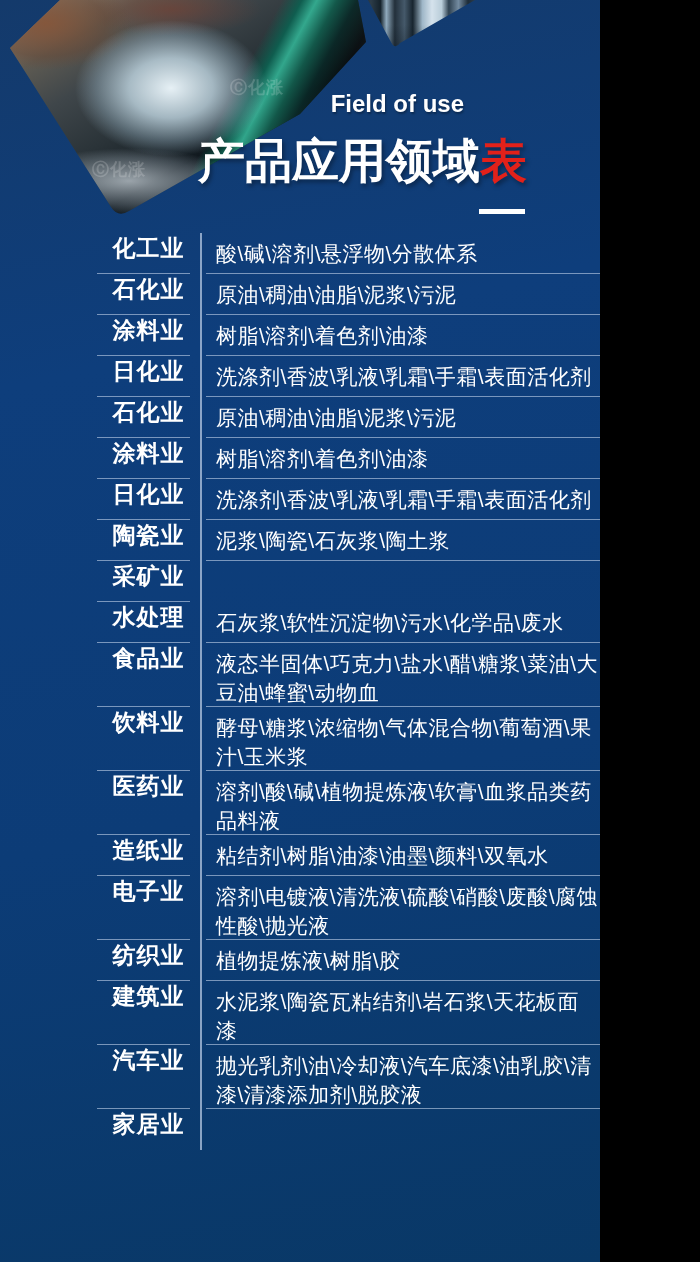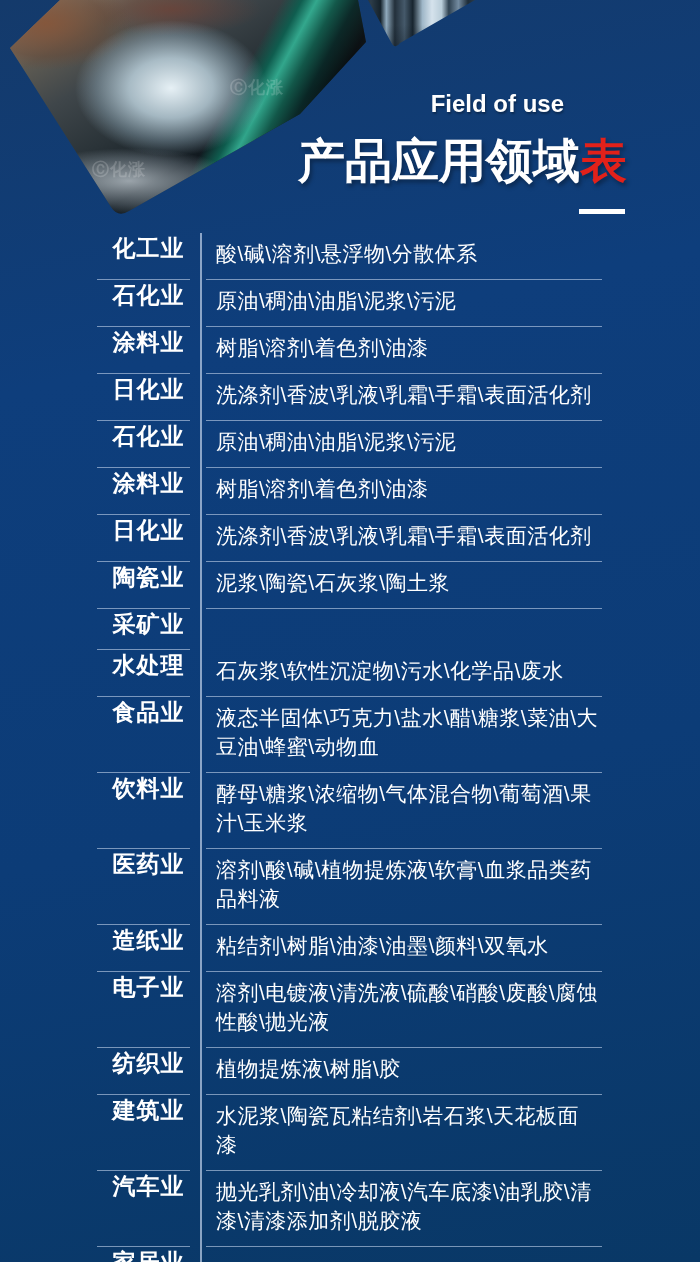--- a/index.html
+++ b/index.html
@@ -1,17 +1,17 @@
 <!DOCTYPE html>
 <html><head>
 <meta charset="utf-8">
 <style>
   html,body{margin:0;padding:0;background:#000;}
   #canvas{
-    position:relative;width:700px;height:1262px;overflow:hidden;
+    position:relative;width:600px;height:1262px;overflow:hidden;
     font-family:"Liberation Sans",sans-serif;
     background:linear-gradient(168deg,#143a6b 0%,#0e3e7c 28%,#0c3c77 62%,#093866 100%);
   }
   
   .photo{position:absolute;top:0;}
   .photo1{
     left:0;width:380px;height:232px;
     clip-path:path("M60,0 L10,48 L111,207 Q118,218 129,211 L300,114 L366,42 L358,0 Z");
     background:
       radial-gradient(ellipse 120px 85px at 45% 38%, rgba(240,250,255,0.95) 0%, rgba(205,228,240,0.75) 35%, rgba(170,200,218,0.35) 62%, rgba(170,200,218,0) 80%),
@@ -46,21 +46,21 @@
   
   .table{position:absolute;left:97px;top:233px;width:505px;}
   .vline{position:absolute;left:103px;top:0;bottom:0;width:2px;background:rgba(182,200,226,0.75);}
   .row{display:flex;min-height:41px;}
   .cat{
     width:103px;flex:none;display:flex;align-items:flex-start;justify-content:center;
     position:relative;color:#ffffff;font-weight:700;font-size:23px;letter-spacing:1px;
   }
   .cat::after{content:"";position:absolute;left:0;right:10px;bottom:0;height:1.5px;background:rgba(182,200,226,0.65);}
   .desc{
-    flex:1;margin-left:2px;padding:6px 2px 12px 14px;box-sizing:border-box;
+    flex:1;margin-left:2px;padding:6px 2px 0 14px;box-sizing:border-box;
     display:flex;align-items:flex-start;position:relative;
     color:#ffffff;font-size:21px;line-height:29px;letter-spacing:0.5px;
   }
   .desc::after{content:"";position:absolute;left:4px;right:0;bottom:0;height:1.5px;background:rgba(182,200,226,0.65);}
   .row:last-child .cat::after,.row:last-child .desc::after{display:none;}
 </style>
 </head>
 <body>
 
 <div id="canvas">

